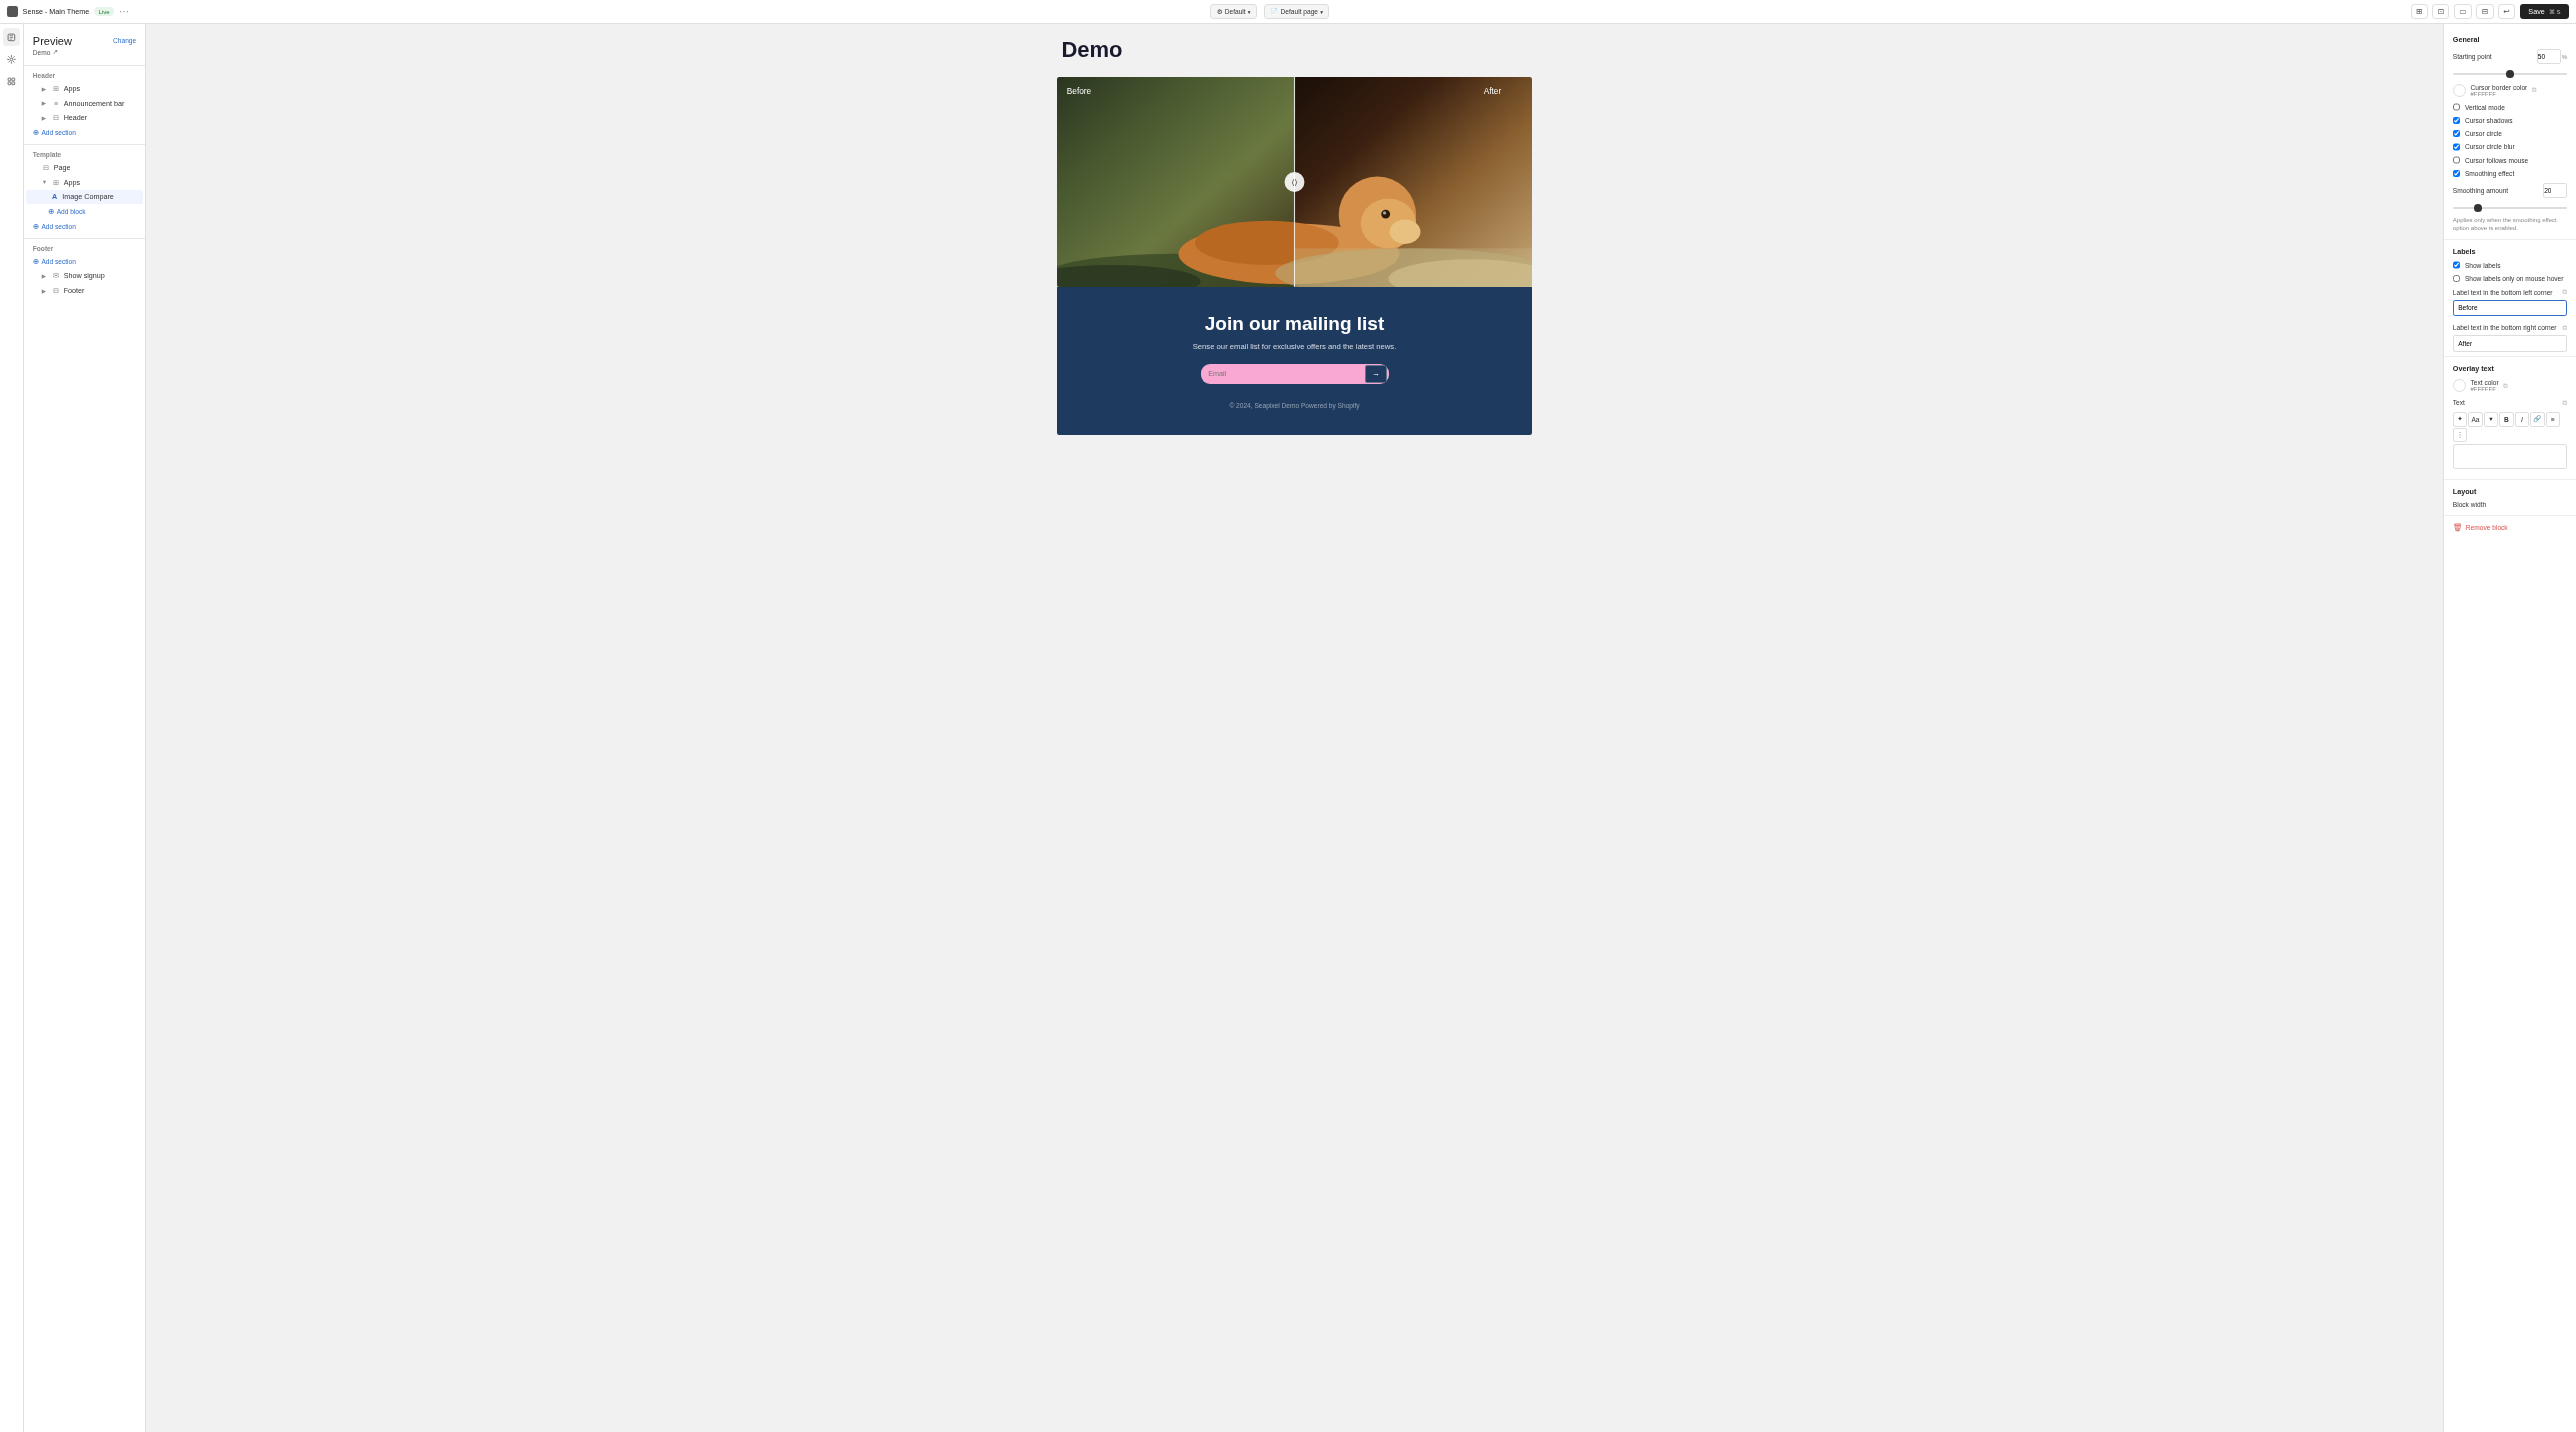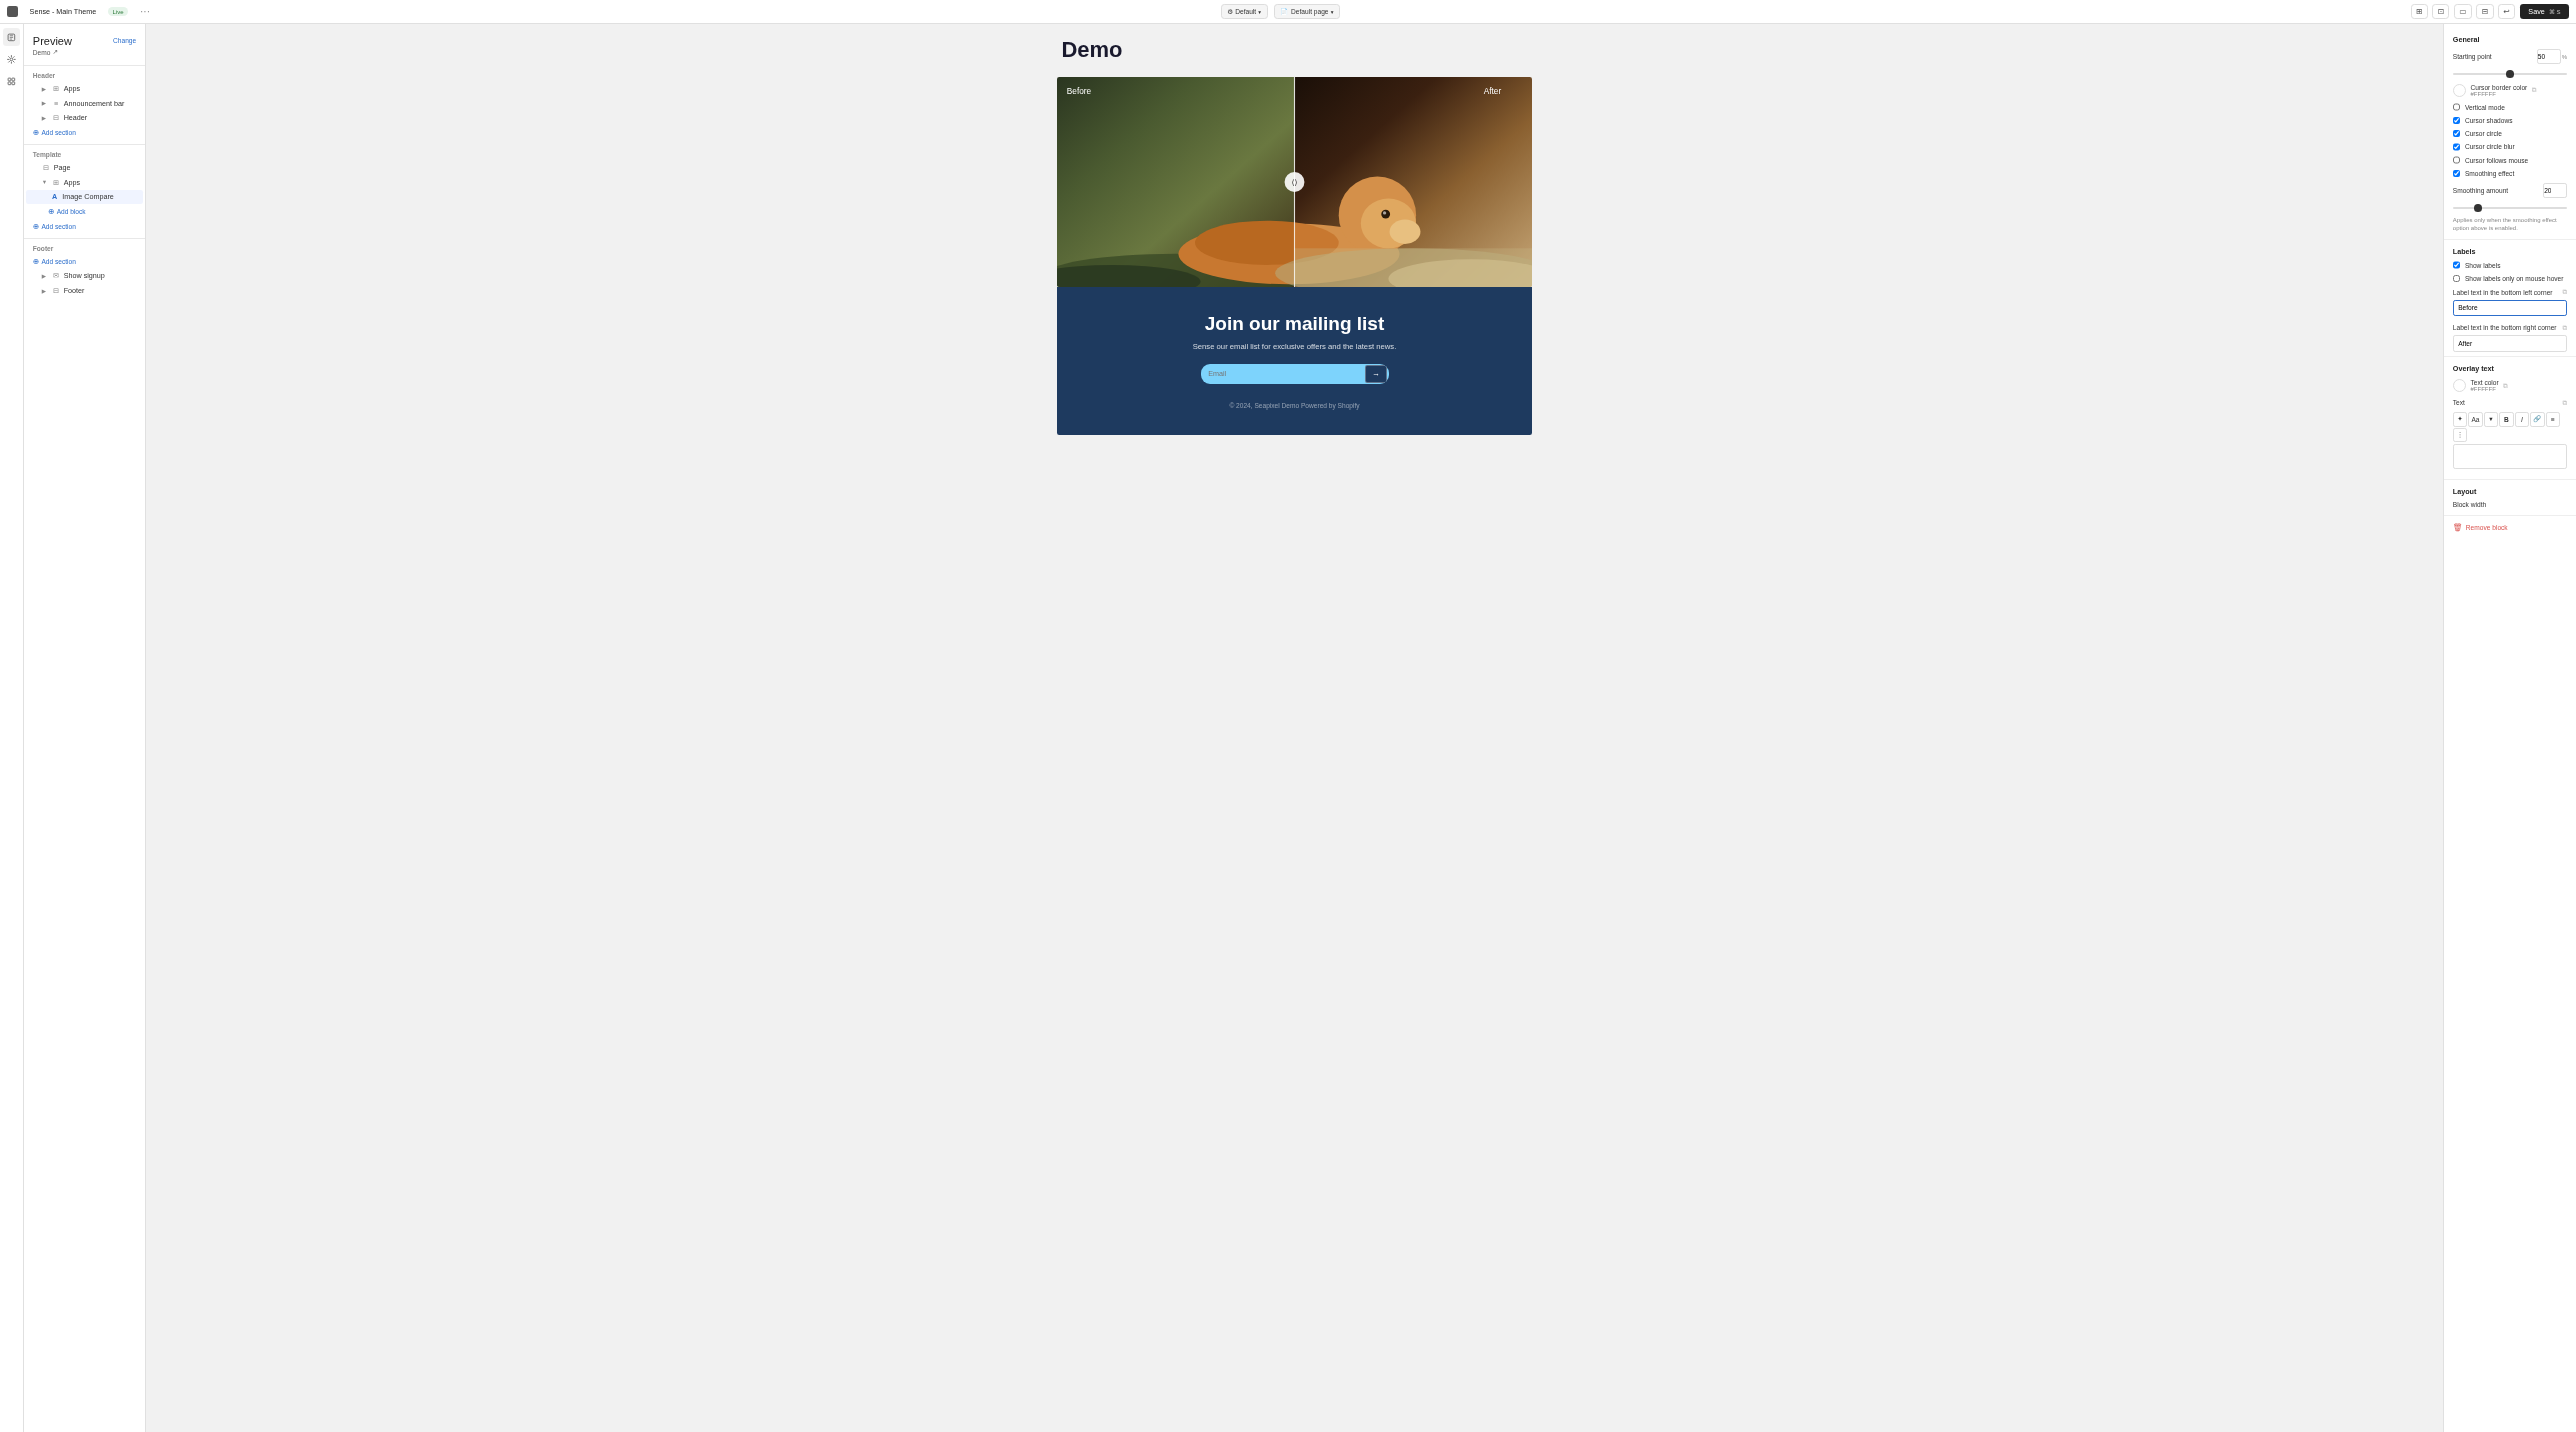--- a/index.html
+++ b/index.html
@@ -1,20 +1,20 @@
 <!DOCTYPE html>
 <html style="font-size:8.8px"><head>
   <meta charset="utf-8">
   <style>
     * { box-sizing: border-box; margin: 0; padding: 0; }
     body { font-family: -apple-system, BlinkMacSystemFont, 'Segoe UI', sans-serif; font-size: 7.2px; background: #f1f1f1; display: flex; flex-direction: column; height: 100vh; overflow: hidden; }
 
     
     .topbar { display: flex; align-items: center; justify-content: space-between; background: #fff; border-bottom: 0.6px solid #e0e0e0; padding: 0 6.6px; height: 24px; flex-shrink: 0; }
-    .topbar-left { display: flex; align-items: center; gap: 12px; }
+    .topbar-left { display: flex; align-items: center; gap: 5px; }
     .app-icon { width: 11px; height: 11px; background: #555; border-radius: 2.2px; }
     .topbar-title { font-size: 7.2px; font-weight: 500; color: #222; }
     .live-badge { background: #e6f4ea; color: #2d7a3a; font-size: 6px; padding: 1.1px 4.4px; border-radius: 11px; font-weight: 500; }
     .topbar-dots { color: #888; font-size: 10px; cursor: pointer; }
     .topbar-center { display: flex; align-items: center; gap: 6.6px; }
     .topbar-btn { display: flex; align-items: center; gap: 2.2px; background: #f5f5f5; border: 0.6px solid #ddd; border-radius: 3.3px; padding: 2.2px 5.5px; cursor: pointer; font-size: 6.6px; color: #333; }
     .topbar-right { display: flex; align-items: center; gap: 4.4px; }
     .topbar-icon-btn { background: none; border: 0.6px solid #ddd; border-radius: 3.3px; padding: 2.2px 4.4px; cursor: pointer; color: #555; font-size: 7.7px; }
     .save-btn { background: #222; color: #fff; border: none; border-radius: 3.3px; padding: 3.3px 8.8px; font-size: 7.2px; cursor: pointer; font-weight: 500; }
 
@@ -48,21 +48,21 @@
     .footer-section { margin-top: 4.4px; }
 
     
     .canvas { flex: 1; overflow-y: auto; background: #f1f1f1; padding: 13.3px; display: flex; flex-direction: column; align-items: center; }
     .canvas-inner { width: 100%; max-width: 475px; }
     .demo-title { font-size: 22px; font-weight: 700; color: #1a1a2e; margin-bottom: 13.3px; padding-left: 4.4px; }
     .image-compare-wrapper { position: relative; width: 100%; border-radius: 2.2px; overflow: hidden; margin-bottom: 0; height: 210px; }
     .mailing-section { background: #1e3a5f; color: #fff; padding: 26.5px 13.3px; text-align: center; border-radius: 0 0 2.2px 2.2px; }
     .mailing-title { font-size: 19px; font-weight: 600; margin-bottom: 6.6px; }
     .mailing-sub { font-size: 7.7px; color: rgba(255,255,255,0.8); margin-bottom: 13.3px; }
-    .email-row { display: flex; align-items: center; max-width: 188px; margin: 0 auto; background: #7dd3fc; border-radius: 9px; overflow: hidden; padding: 1.1px; gap: 36px; }
+    .email-row { display: flex; align-items: center; max-width: 188px; margin: 0 auto; background: #f9a8d4; border-radius: 9px; overflow: hidden; padding: 1.1px; gap: 36px; }
     .email-input { flex: 1; border: none; outline: none; padding: 4.4px 6.6px; font-size: 7.2px; color: #333; background: transparent; }
     .email-submit { background: #1e3a5f; border: 0.6px solid rgba(255,255,255,0.3); color: #fff; border-radius: 2.2px; padding: 3.3px 6.6px; cursor: pointer; font-size: 7.7px; }
     .footer-text { text-align: center; font-size: 6.6px; color: rgba(255,255,255,0.5); margin-top: 17.7px; }
 
     
     .right-panel { width: 133px; background: #fff; border-left: 0.6px solid #e0e0e0; overflow-y: auto; padding: 6.6px 0; flex-shrink: 0; }
     .rp-section-title { font-size: 7.2px; font-weight: 600; color: #222; padding: 4.4px 8.8px 2.2px; }
     .rp-row { display: flex; align-items: center; justify-content: space-between; padding: 3.3px 8.8px; }
     .rp-label { font-size: 6.6px; color: #333; flex: 1; }
     .rp-slider-row { padding: 1.1px 8.8px 3.3px; }

